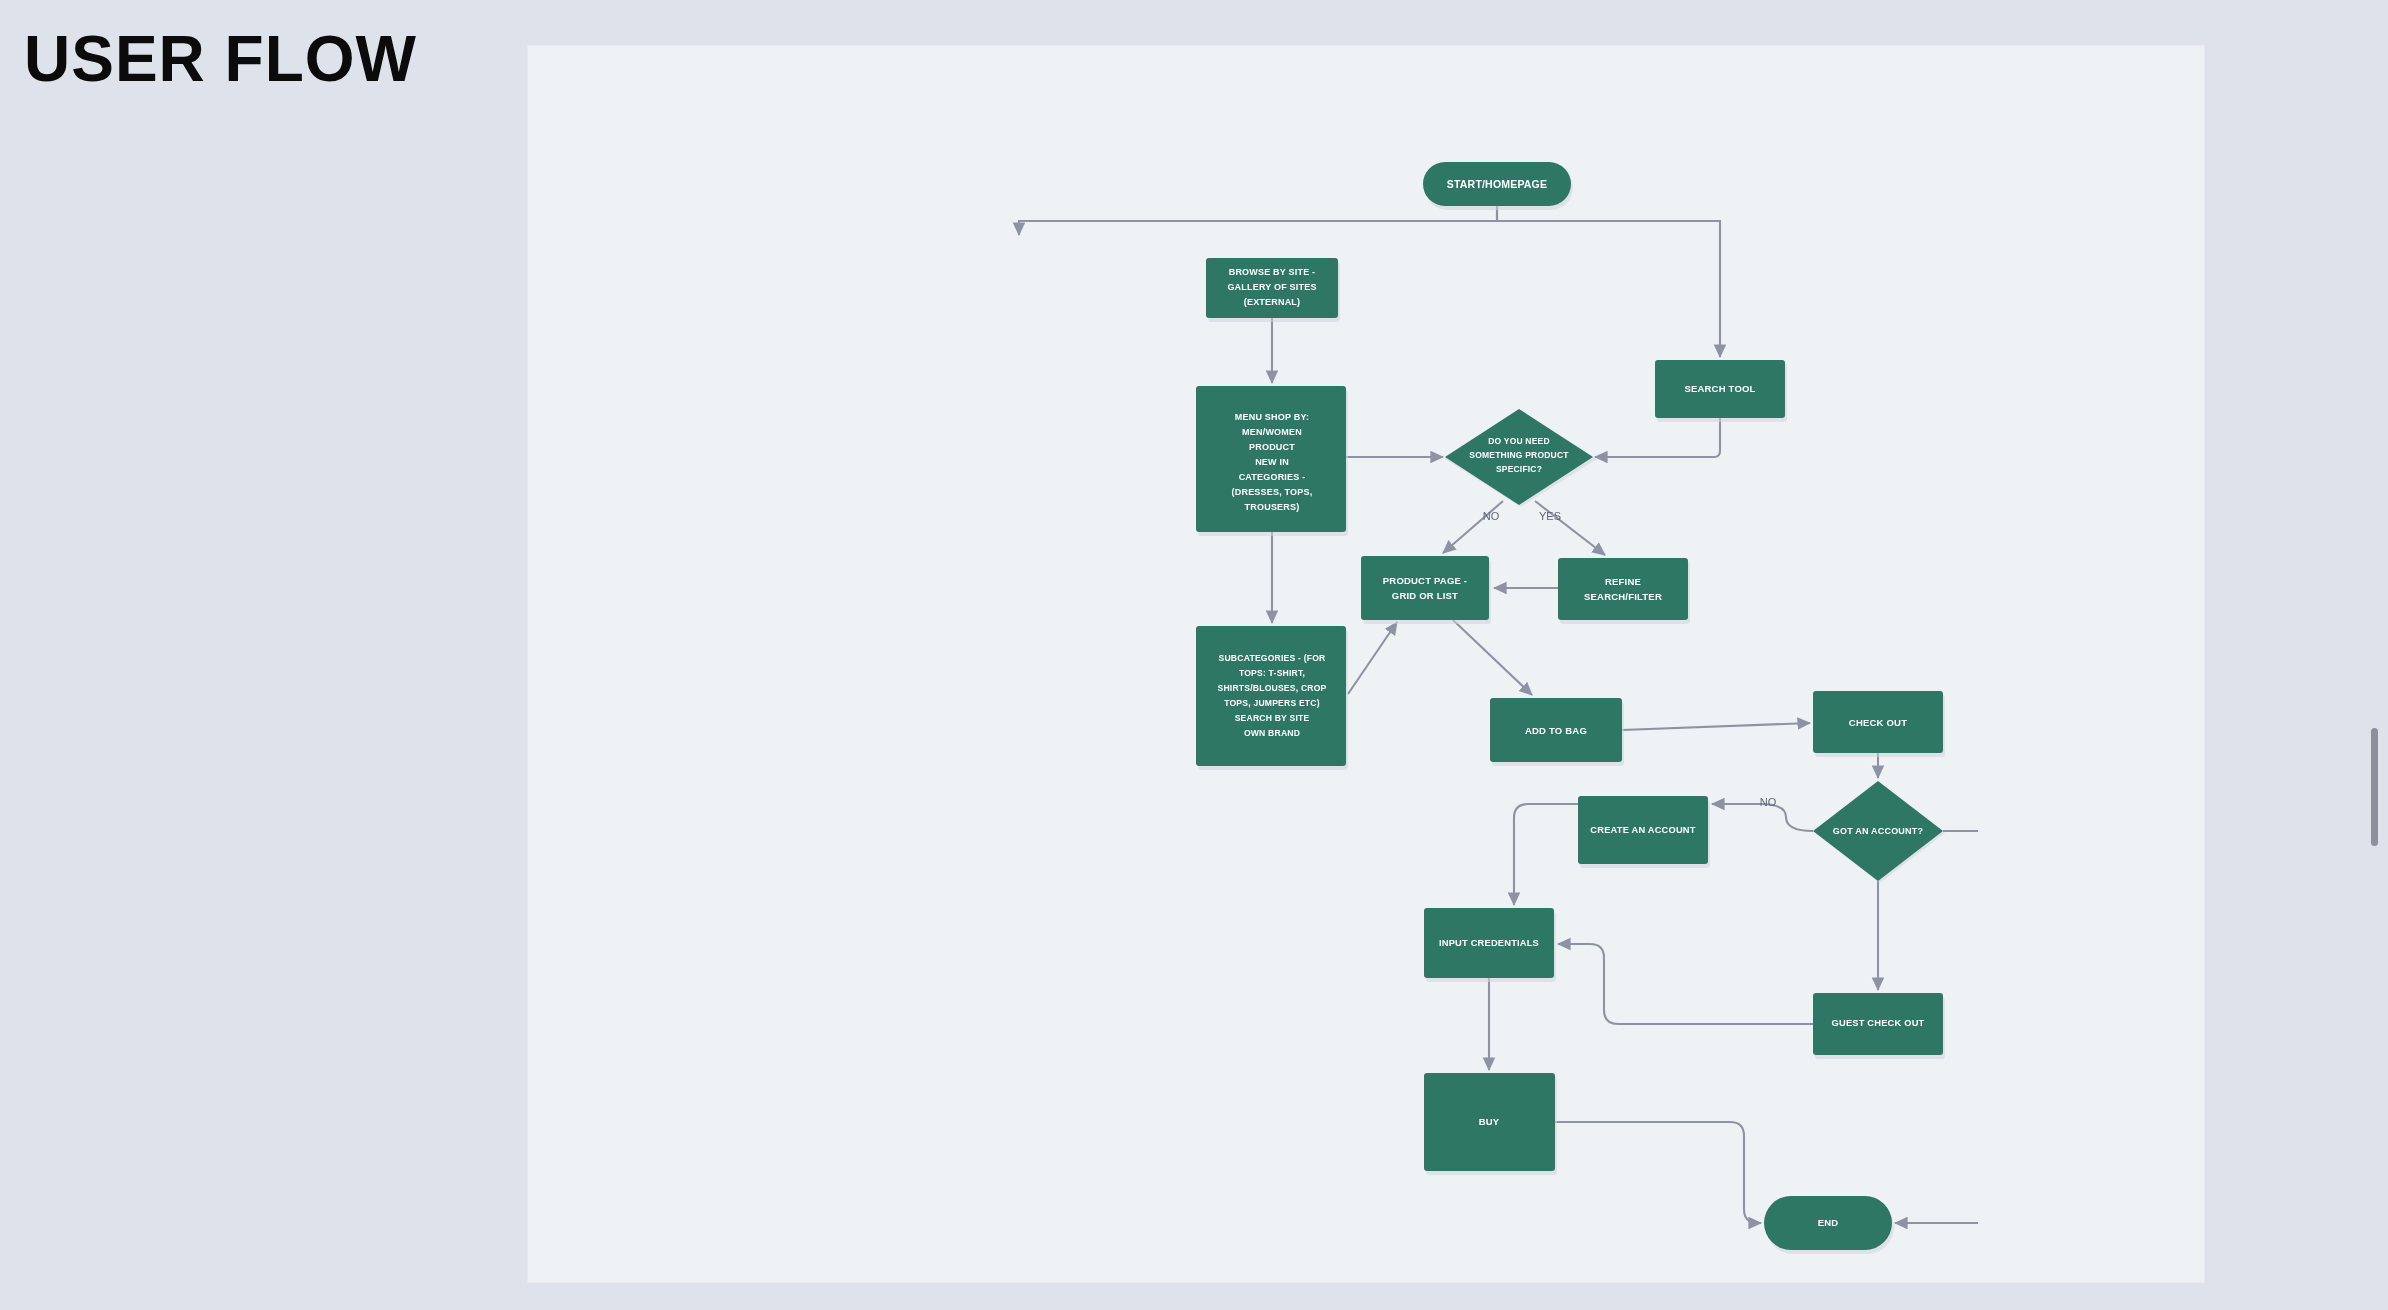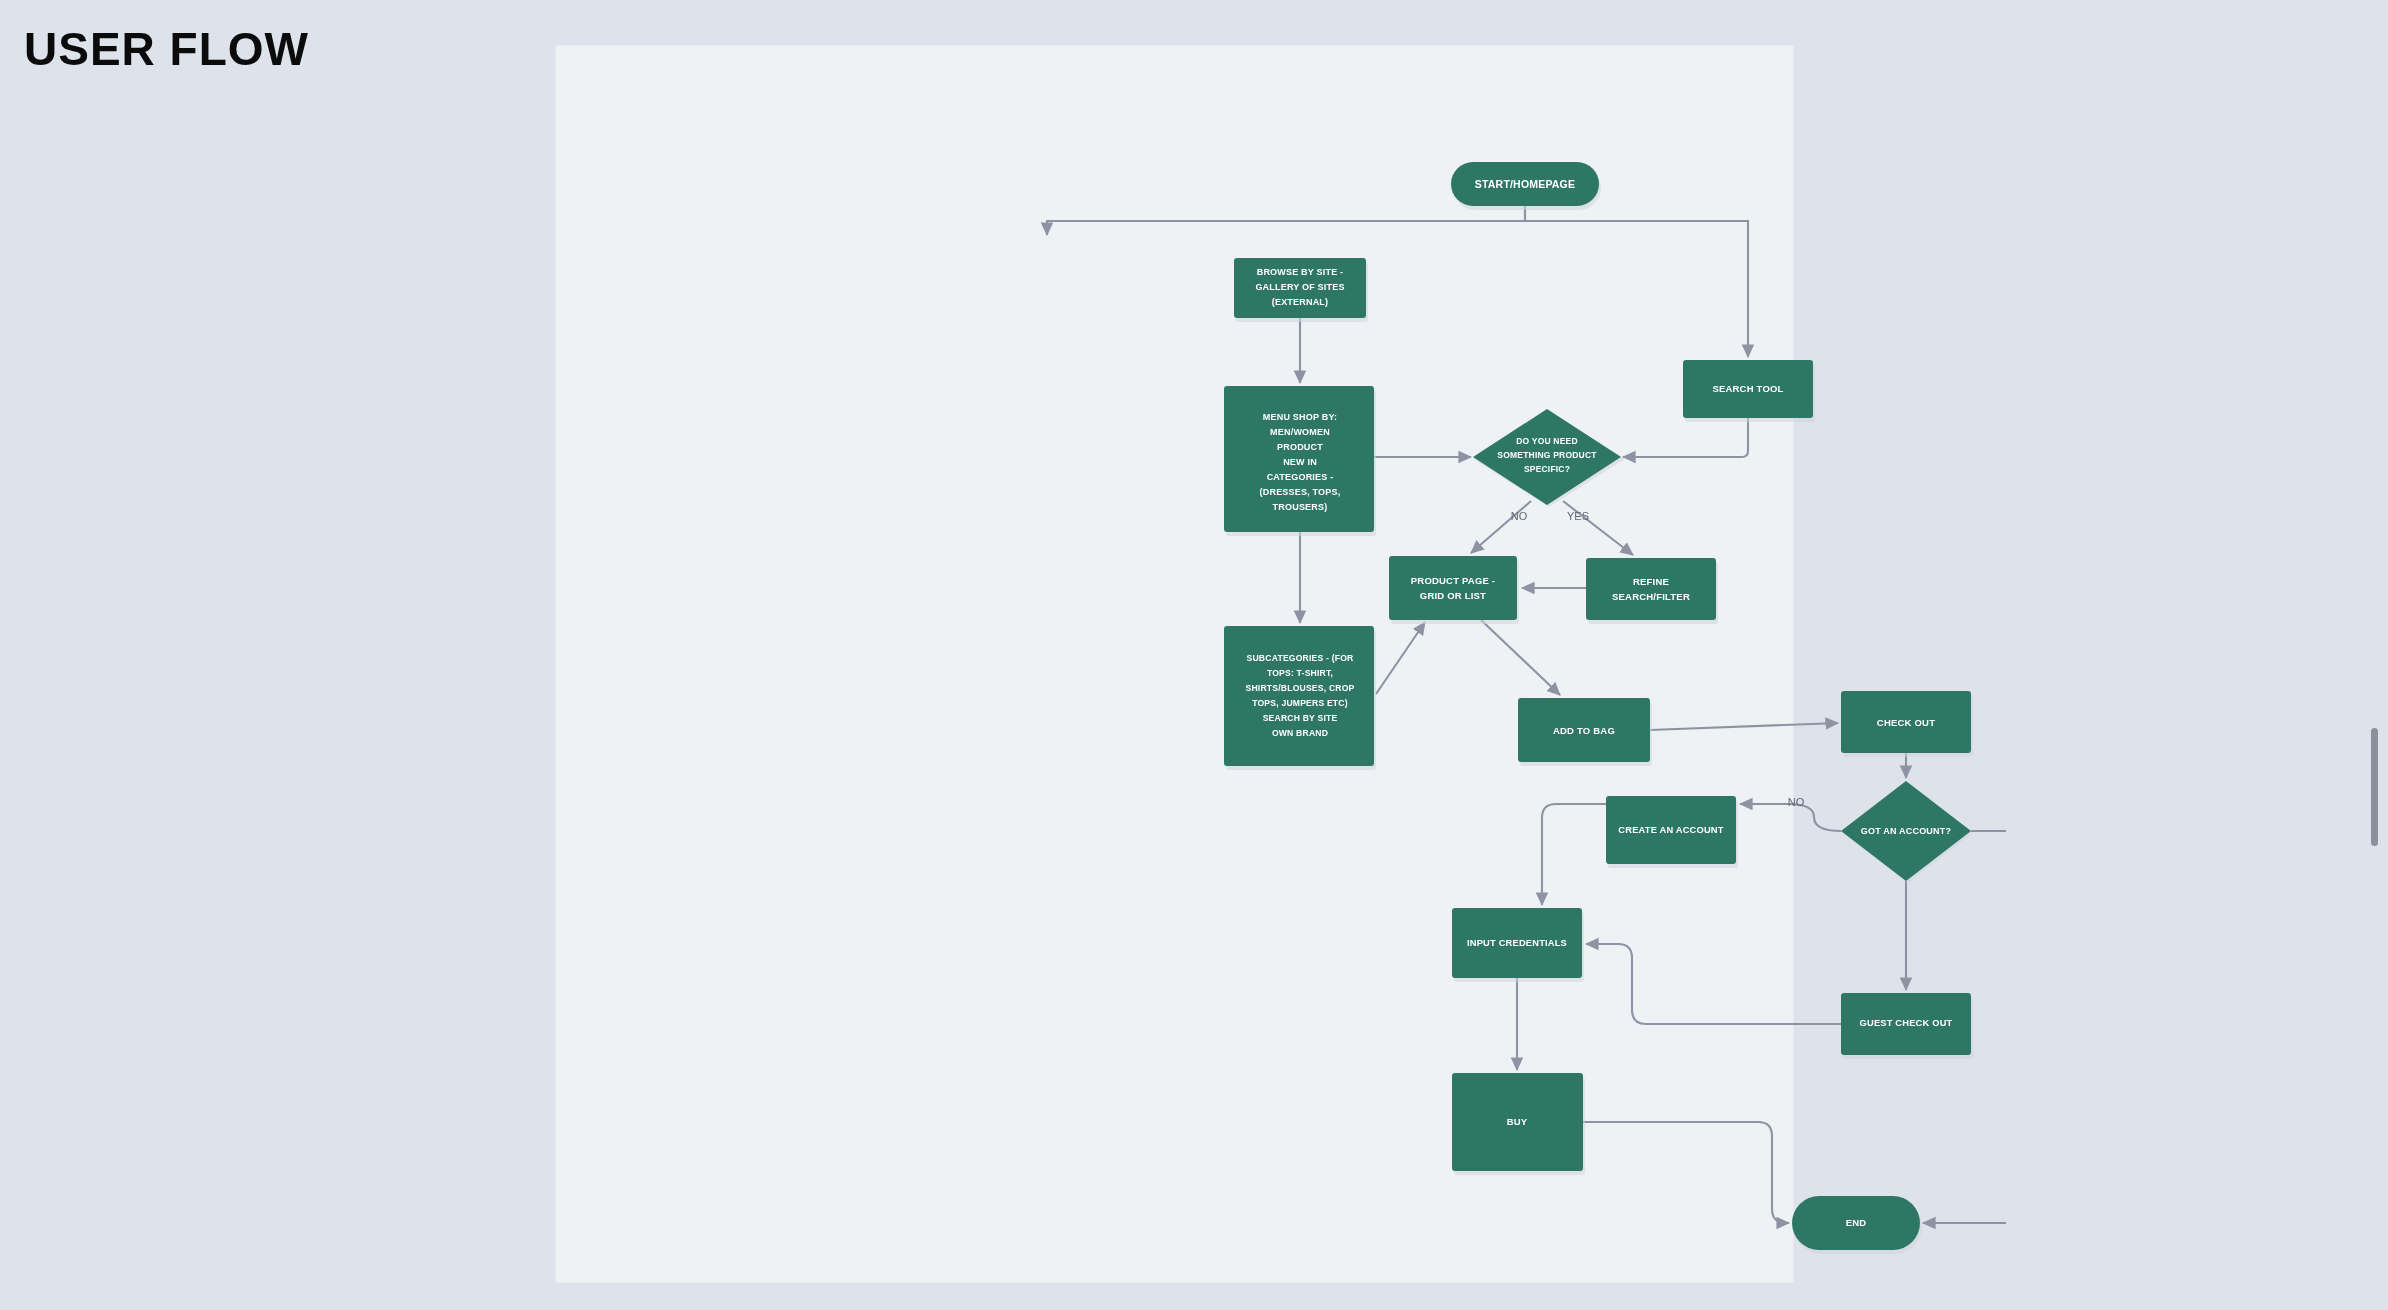--- a/index.html
+++ b/index.html
@@ -11,32 +11,32 @@
     width: 2388px;
     height: 1310px;
     font-family: "Liberation Sans", sans-serif;
     overflow: hidden;
     position: relative;
   }
   #page-title {
     position: absolute;
     left: 24px;
     top: 22px;
-    font-size: 46px;
+    font-size: 64px;
     font-weight: bold;
     letter-spacing: 1px;
     color: #0b0b0b;
     font-family: "Liberation Sans", sans-serif;
     white-space: nowrap;
   }
   #canvas {
     position: absolute;
-    left: 556px;
+    left: 528px;
     top: 46px;
-    width: 1237px;
+    width: 1676px;
     height: 1236px;
     background: #eff2f5;
     box-shadow: 0 0 0 1px #e6eaf0;
   }
   #flow-svg {
     position: absolute;
     left: 0;
     top: 0;
     width: 1450px;
     height: 1236px;

